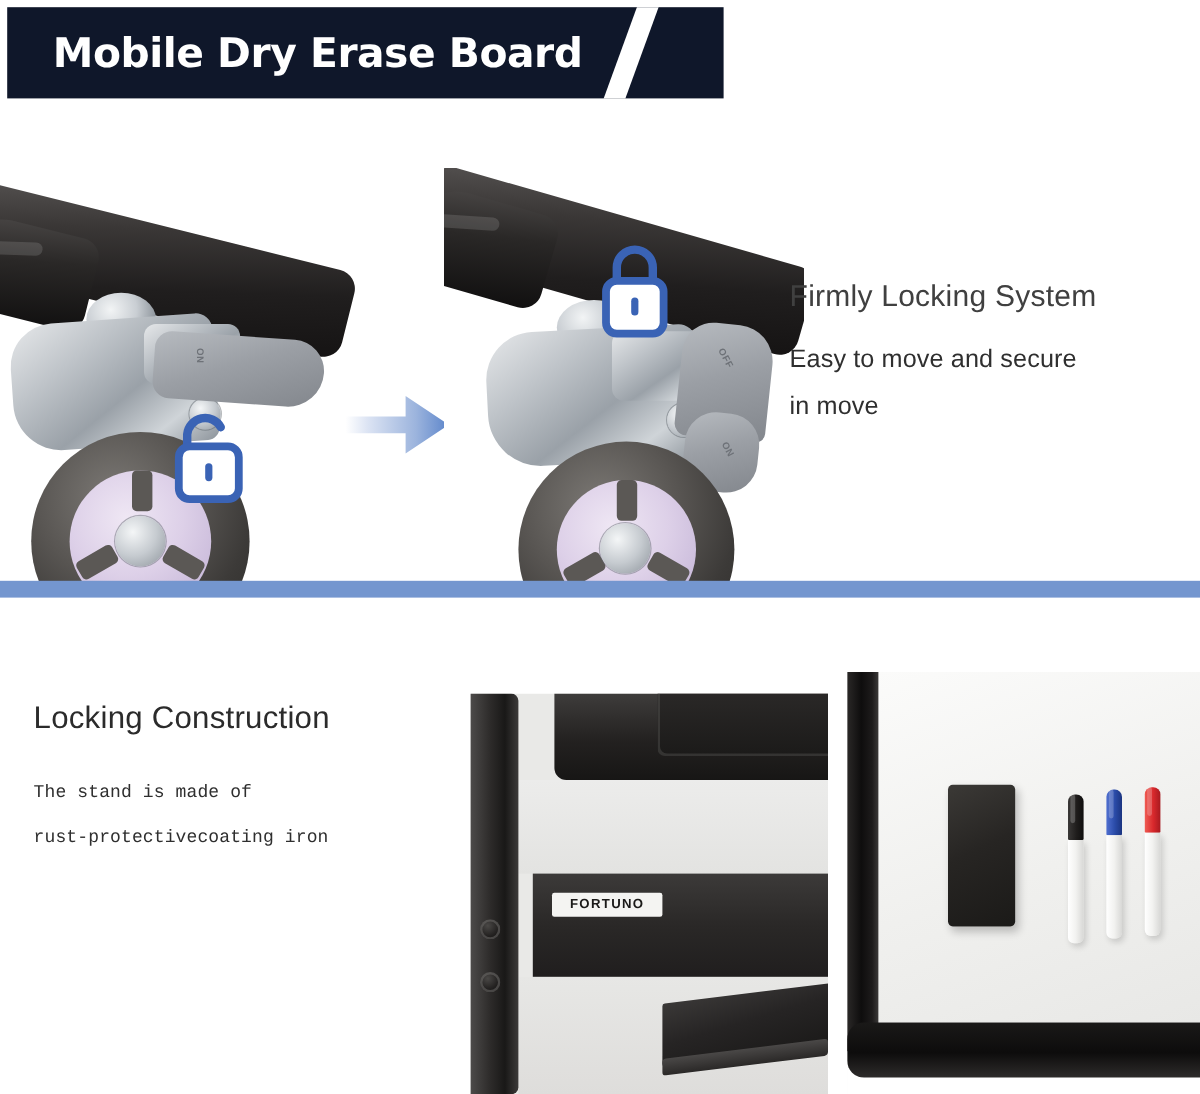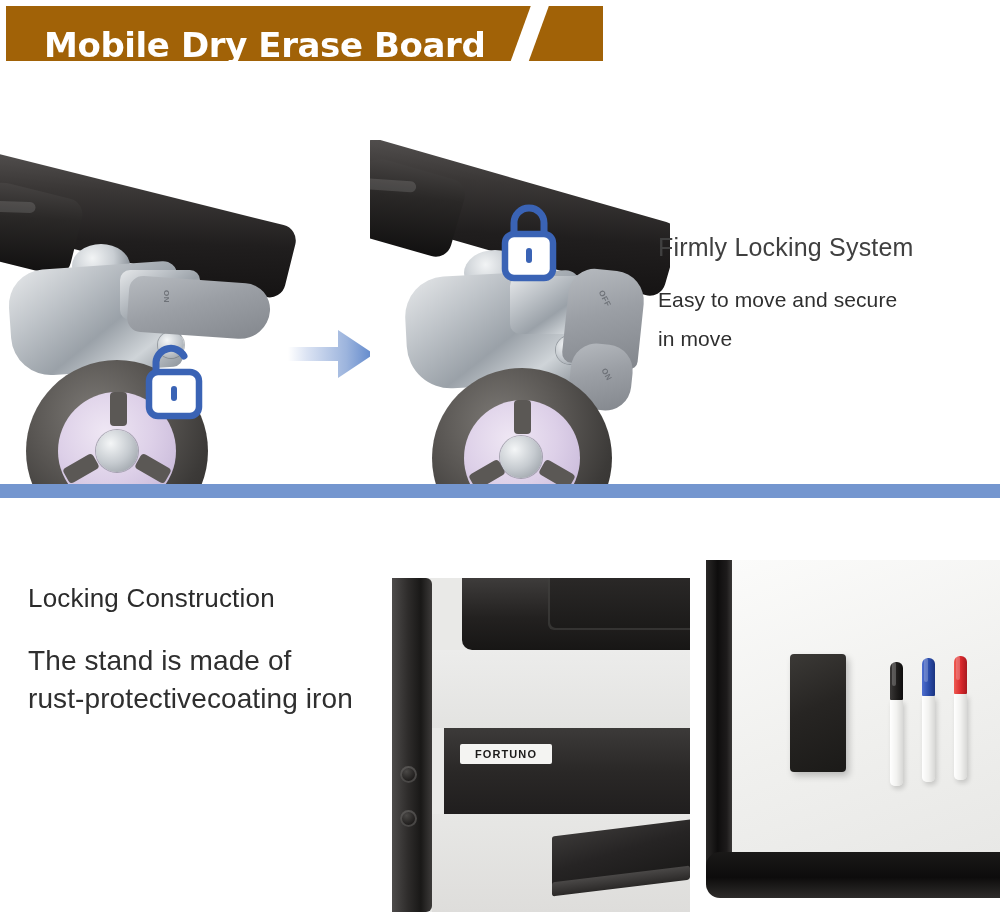--- a/index.html
+++ b/index.html
@@ -5,22 +5,22 @@
   html,body{margin:0;padding:0;background:#fff;}
   body{
     width:1000px;height:912px;position:relative;overflow:hidden;
     font-family:"Liberation Sans","DejaVu Sans",sans-serif;
     color:#231f20;
   }
   .stage{position:absolute;inset:0;background:#ffffff;}
 
   
   .banner{
-    position:absolute;left:6px;top:6px;width:597px;height:55px;
-    background:#a16207;overflow:hidden;
+    position:absolute;left:6px;top:6px;width:597px;height:76px;
+    background:#0f172a;overflow:hidden;
   }
   .banner-title{
     position:absolute;left:38px;top:14px;
     font-size:34px;font-weight:bold;color:#ffffff;
     letter-spacing:-0.4px;line-height:50px;white-space:nowrap;
     font-family:"DejaVu Sans","Liberation Sans",sans-serif;
   }
   .banner-slash{
     position:absolute;top:-14px;left:510px;width:17px;height:112px;
     background:#ffffff;transform:rotate(20deg);transform-origin:50% 50%;
@@ -98,22 +98,22 @@
   
   .divider{position:absolute;left:0;top:484px;width:1000px;height:14px;background:#7496cf;}
 
   
   .bottom-text{position:absolute;left:28px;top:582px;width:352px;}
   .head-2{
     font-size:26px;font-weight:400;color:#2b2b2b;line-height:32px;
     white-space:nowrap;letter-spacing:.2px;
   }
   .body-2{
-    margin-top:28px;font-size:28px;font-weight:400;color:#2f2f2f;
-    line-height:38px;letter-spacing:.1px;
+    margin-top:28px;font-size:15px;font-weight:400;color:#2f2f2f;
+    line-height:38px;letter-spacing:.1px;font-family:Liberation Mono, monospace;
   }
   .body-3{
     margin-top:26px;font-size:21px;font-weight:400;color:#2f2f2f;
     line-height:38px;letter-spacing:.1px;
   }
 
   
   .stand-photo{left:392px;top:578px;width:298px;height:334px;}
   .st-bg{position:absolute;inset:0;background:#e9e9e7;}
   .st-post{

